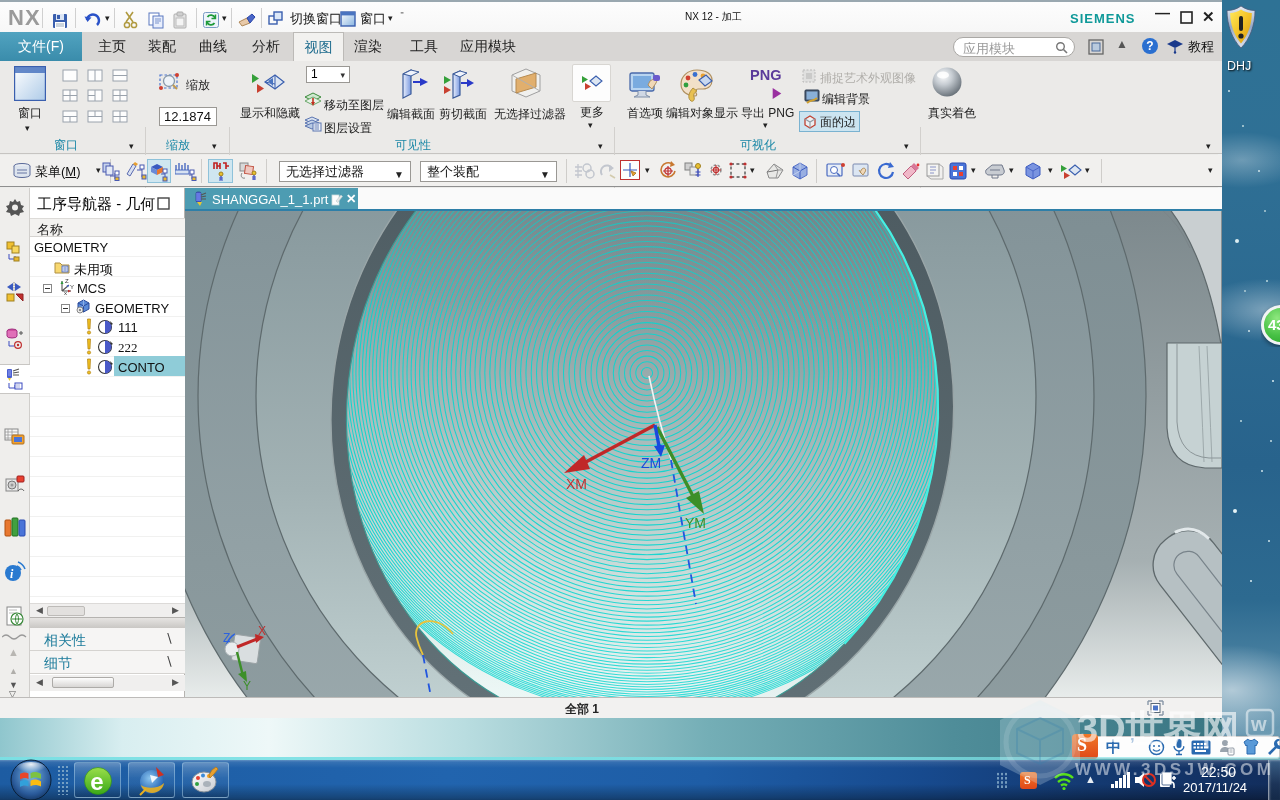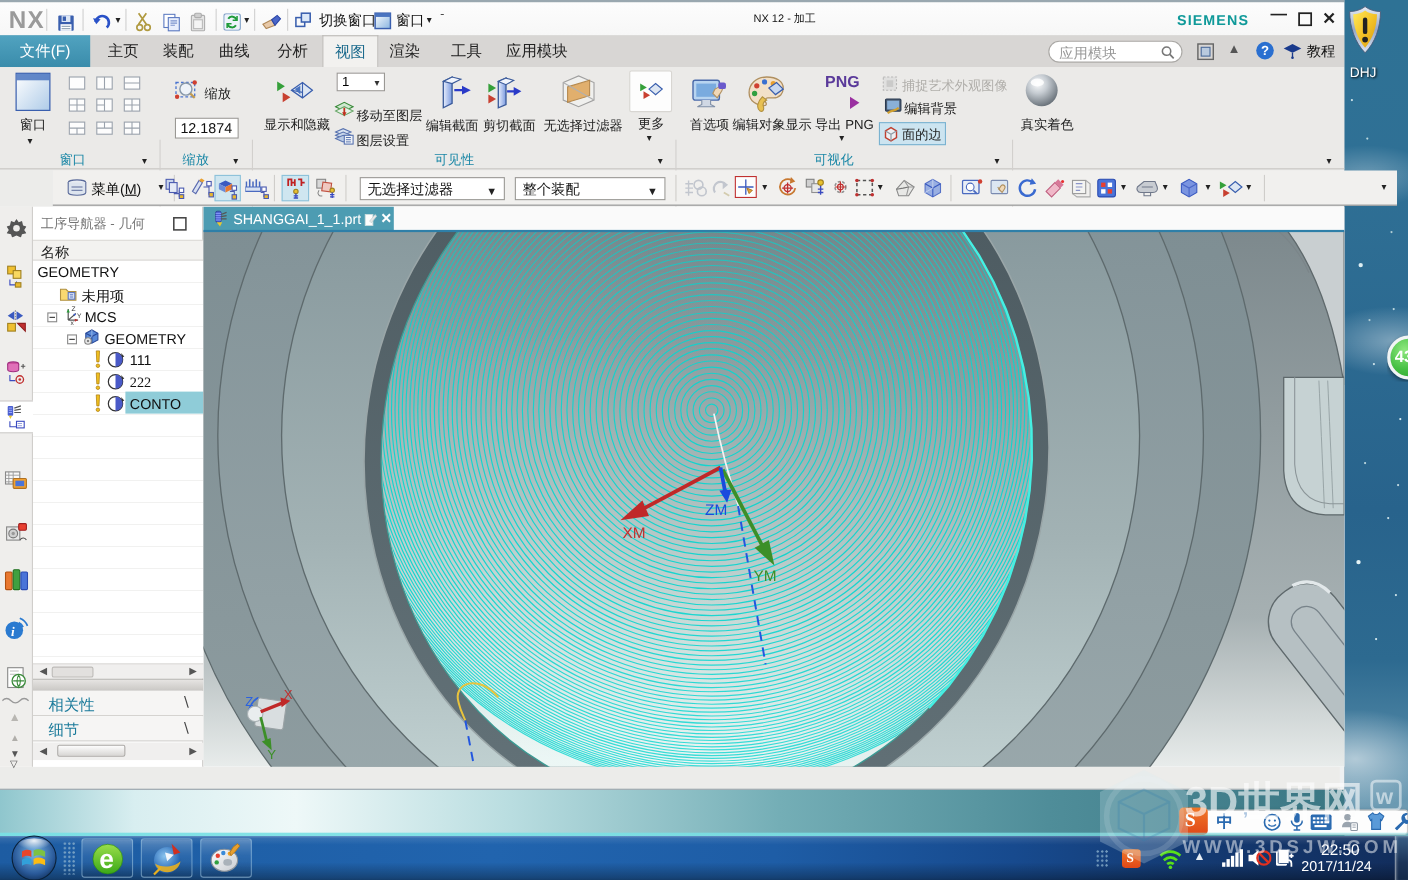--- a/index.html
+++ b/index.html
@@ -14,21 +14,21 @@
    radial-gradient(ellipse 110px 60px at 10px 690px, rgba(255,255,255,0.55), rgba(255,255,255,0) 75%),
    linear-gradient(180deg,#2e7295 0%,#2f7095 18%,#2c6a91 38%,#28638c 58%,#2d6a90 75%,#5b8fab 88%,#93b5c4 100%); }
 #wallB { left:0; top:718px; width:1222px; height:82px;
   background:linear-gradient(90deg,#8fc6cd 0%,#d8eef0 10%,#eef8f8 22%,#b9dde0 38%,#74aeb6 58%,#4f8d99 78%,#3a7683 100%); }
 
 #nx { left:0; top:0; width:1222px; height:718px; background:#ececea; border-right:4px solid #eef1f2; border-bottom:1px solid #9aa6ad; }
 #titlebar { left:0; top:0; width:1222px; height:32px;
   background:linear-gradient(180deg,#fdfdfd,#f7f7f7); border-top:2px solid #9aa8b0; }
 #tabrow { left:0; top:32px; width:1222px; height:29px; background:#d8d6d4; }
 #ribbon { left:0; top:61px; width:1222px; height:93px; background:#ebeae8; border-bottom:1px solid #c6c4c1; }
-#toolbar { left:0; top:155px; width:1222px; height:32px; background:#f1f0ee; border-bottom:1px solid #8f8f8f;margin-left:48px; }
+#toolbar { left:0; top:155px; width:1222px; height:32px; background:#f1f0ee; border-bottom:1px solid #8f8f8f; }
 #nxbody { left:0; top:188px; width:1222px; height:509px; background:#fff; }
 #statusbar { left:0; top:697px; width:1222px; height:21px; background:#f2f1f0; border-top:1px solid #bdbbb9; }
 
 .nxlogo { font-weight:bold; color:#9a9a9a; font-size:22px; letter-spacing:1px; }
 .tsep { width:1px; height:20px; background:#d0d0d0; display:inline-block; }
 .ttext { font-size:13px; color:#111; }
 
 .rtab { position:absolute; top:0; height:29px; line-height:29px; font-size:14px; color:#222; text-align:center; }
 #tabFile { left:0; width:82px; background:linear-gradient(180deg,#51a3c0,#3a8cab); color:#fff; }
 #tabSel { background:#f2f1ef; border:1px solid #bcbab7; border-bottom:none; color:#1d6b8d; }
@@ -567,21 +567,21 @@
       <path class="abs" style="left:2px;top:446px"></path>
       <svg class="abs" style="left:2px;top:444px" width="26" height="10" viewBox="0 0 26 10">
           <path d="M0 5 Q4 1 8 5 T16 5 T24 5" fill="none" stroke="#999" stroke-width="1.2"></path>
         </svg>
       <span class="abs" style="left:8px;top:458px;color:#b8b6b2;font-size:11px;">▲</span>
       <span class="abs" style="left:9px;top:478px;color:#b0aeaa;font-size:9px;">▲</span>
       <span class="abs" style="left:9px;top:492px;color:#555;font-size:9px;">▼</span>
       <span class="abs" style="left:9px;top:501px;color:#555;font-size:9px;">▽</span>
     </div>
     <div class="abs" id="navpanel">
-      <span class="abs" style="left:7px;top:7px;font-size:12px;color:#737373;text-align:right;">工序导航器 - 几何</span>
+      <span class="abs" style="left:7px;top:7px;font-size:15px;color:#000000;text-align:right;">工序导航器 - 几何</span>
       <svg class="abs" style="left:127px;top:9px" width="13" height="13" viewBox="0 0 13 13">
           <rect x="1" y="1" width="11" height="11" fill="none" stroke="#444" stroke-width="1.4"></rect>
         </svg>
       <div class="abs" style="left:0;top:30px;width:155px;height:19px;background:#f3f2f0;border-top:1px solid #dddbd8;border-bottom:1px solid #d5d3d0;">
         <span style="position:absolute;left:7px;top:2px;font-size:13px;color:#222;">名称</span>
       </div>
       <div class="abs" style="left:0;top:49px;width:155px;height:366px;background:repeating-linear-gradient(180deg,#fff 0,#fff 19px,#f1f1f0 19px,#f1f1f0 20px);"></div>
       <span class="abs" style="left:4px;top:52px;font-size:13px;color:#111;">GEOMETRY</span>
       <svg class="abs" style="left:24px;top:72px" width="16" height="15" viewBox="0 0 16 15">
           <path d="M1 3 L6 3 L8 5 L15 5 L15 13 L1 13 Z" fill="#f8d870" stroke="#b09040"></path>
@@ -855,20 +855,28 @@
       </svg>
       <span style="position:absolute;left:27px;top:4px;font-size:13px;color:#fff;">SHANGGAI_1_1.prt</span>
       <svg width="12" height="13" style="position:absolute;left:146px;top:5px" viewBox="0 0 12 13">
         <rect x="1" y="2" width="7" height="10" fill="#fdfdfd" stroke="#cdd" stroke-width="0.8"></rect>
         <path d="M5 8l5-6 1.5 1.5-5 6z" fill="#e8e8e8" stroke="#bcc" stroke-width="0.6"></path>
       </svg>
       <span style="position:absolute;left:161px;top:3px;font-size:12.5px;color:#fff;font-weight:bold;">✕</span>
     </div>
   </div>
   </div>
+  <div class="abs" id="statusbar">
+    <span class="abs" style="left:565px;top:3px;font-size:12px;color:#222;font-weight:bold;">全部 1</span>
+    <svg class="abs" style="left:1147px;top:2px" width="17" height="16" viewBox="0 0 17 16">
+        <path d="M1 1 H5 M12 1 H16 M1 15 H5 M12 15 H16 M1 1 V5 M1 11 V15 M16 1 V5 M16 11 V15" stroke="#8a98a8" stroke-width="1.4"></path>
+        <rect x="4" y="3.5" width="9" height="9" fill="#fff" stroke="#5a6a7a"></rect>
+        <rect x="6" y="5.5" width="5" height="5" fill="#4a74c8"></rect>
+      </svg>
+  </div>
 </div>
 <div class="abs" id="shield">
   <svg class="abs" style="left:1226px;top:5px" width="30" height="46" viewBox="0 0 30 46">
       <defs>
         <linearGradient id="shg" x1="0" y1="0" x2="1" y2="1">
           <stop offset="0" stop-color="#ffe95a"></stop>
           <stop offset="0.5" stop-color="#f4c328"></stop>
           <stop offset="1" stop-color="#d89a10"></stop>
         </linearGradient>
         <linearGradient id="shs" x1="0" y1="0" x2="0" y2="1">

